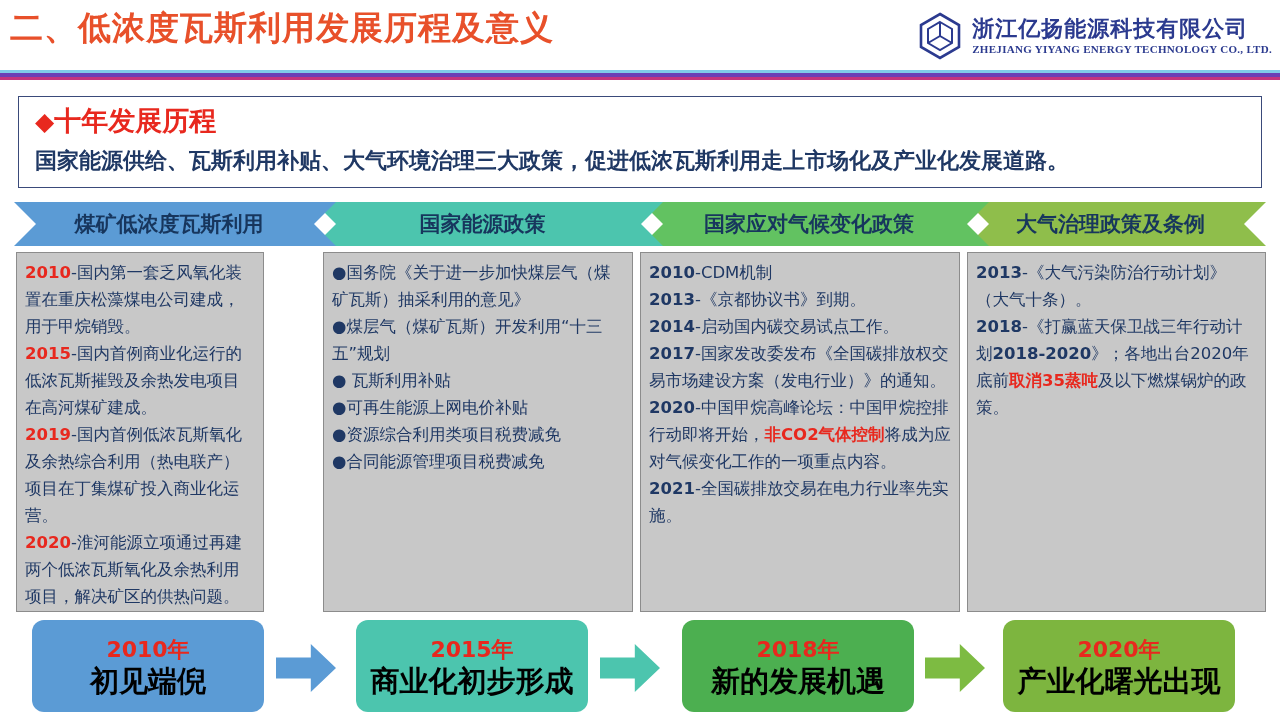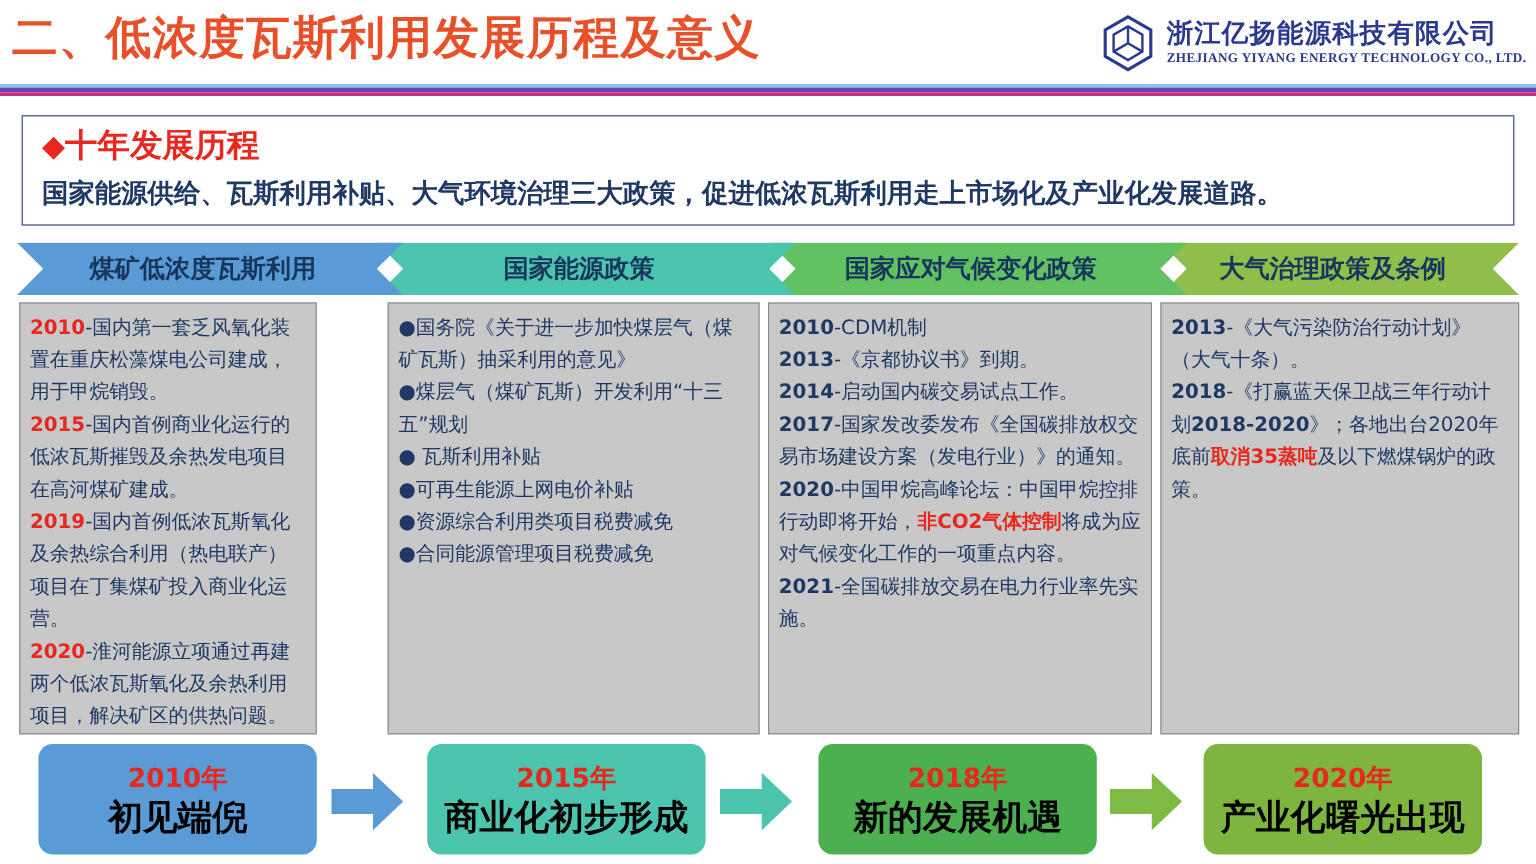--- a/index.html
+++ b/index.html
@@ -9,21 +9,21 @@
     font-family:"Liberation Sans","DejaVu Sans",sans-serif;
     overflow:hidden;
     position:relative;
   }
   .slide{position:absolute;left:0;top:0;width:1280px;height:720px;}
 
   
   .header{position:absolute;left:0;top:0;width:1280px;height:80px;}
   .header-title{
     position:absolute;left:10px;top:6px;
-    font-size:38px;font-weight:bold;color:#E8502A;
+    font-size:33px;font-weight:bold;color:#E8502A;
     letter-spacing:1px;white-space:nowrap;
     font-family:"DejaVu Sans","Liberation Sans",sans-serif;
   }
   .hdr-rule{position:absolute;left:0;width:1280px;}
   .hdr-rule.r1{top:70px;height:3px;background:#7FCBE8;}
   .hdr-rule.r2{top:73px;height:4px;background:#6B3FB5;}
   .hdr-rule.r3{top:77px;height:3px;background:#C2357E;}
 
   .logo-wrap{position:absolute;right:8px;top:8px;height:56px;display:flex;align-items:center;gap:10px;}
   .logo-mark{width:44px;height:48px;flex:0 0 auto;}

